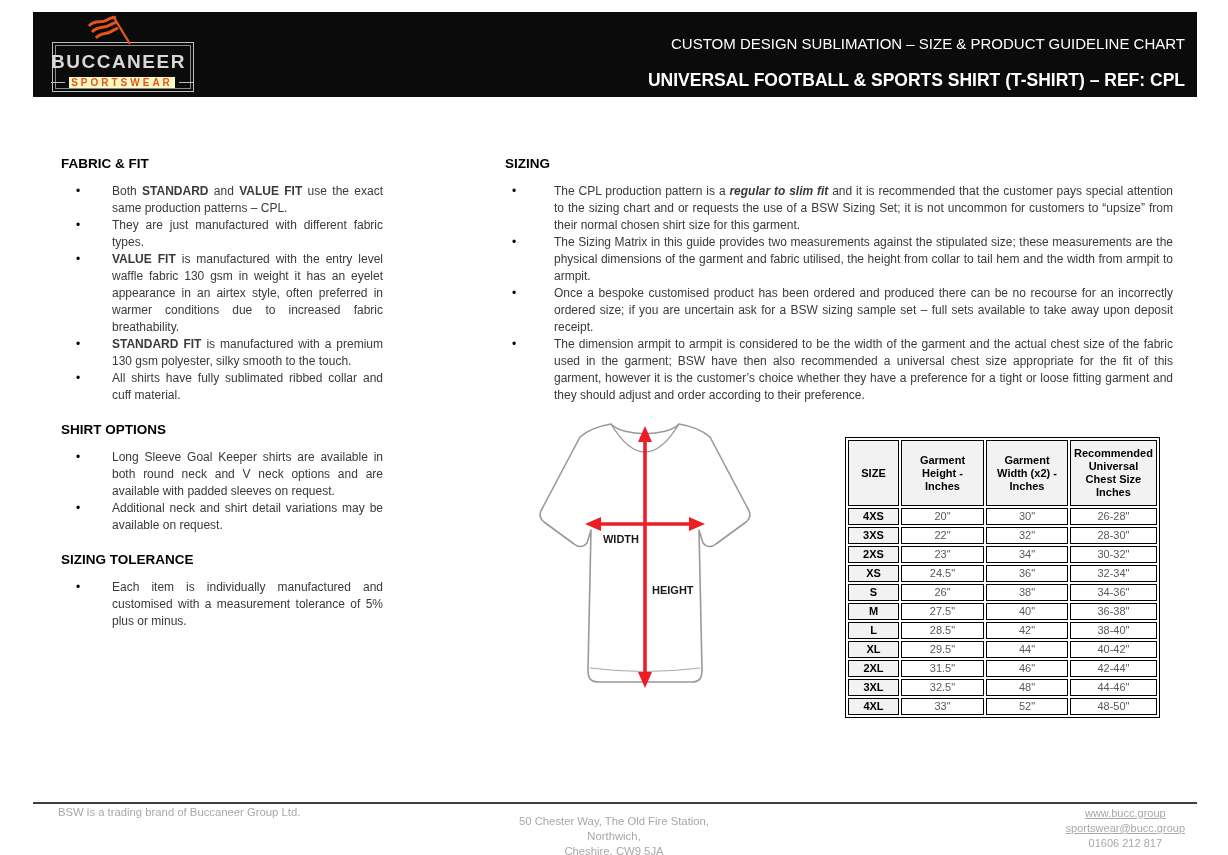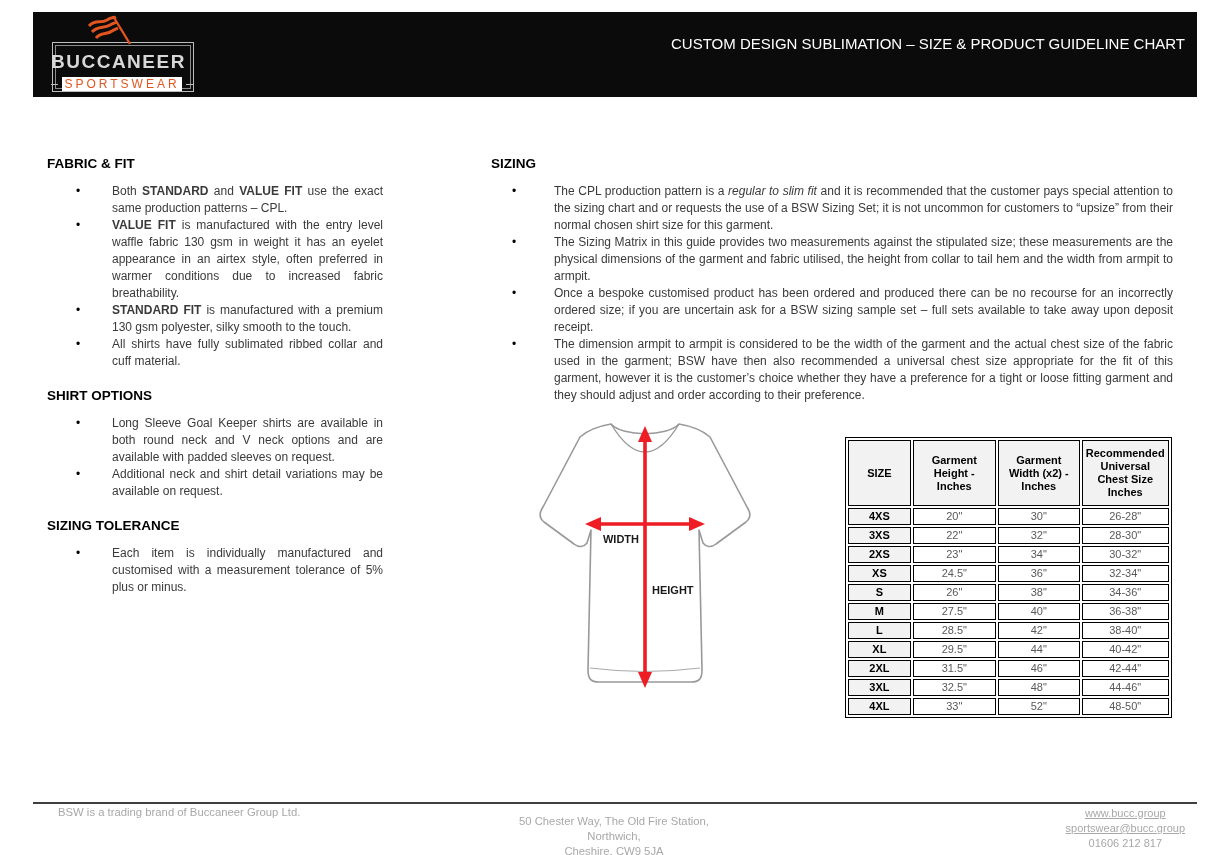--- a/index.html
+++ b/index.html
@@ -5,48 +5,48 @@
   html,body { margin:0; padding:0; background:#ffffff; }
   body { width:1228px; height:855px; position:relative; font-family:"Liberation Sans", sans-serif; overflow:hidden; }
 
   
   .header { position:absolute; left:33px; top:12px; width:1164px; height:85px; background:#0b0b0b; }
   .logo { position:absolute; left:18px; top:3px; width:146px; height:80px; }
   .logo-frame { position:absolute; left:1px; top:27px; width:140px; height:48px; border:1px solid #bdbdbd; }
   .logo-frame::after { content:""; position:absolute; inset:2px; border:1px solid #8a8a8a; }
   .logo-word { position:absolute; left:0; top:36px; width:142px; text-align:left; color:#d8d8d8; font-weight:bold; font-size:19px; letter-spacing:1.5px; }
   .logo-sub { position:absolute; left:0; top:62px; width:142px; display:flex; align-items:center; justify-content:center; gap:4px; }
-  .logo-sub span { color:#e2551f; font-weight:normal; font-size:12px; letter-spacing:3px; background:#ffffff; padding:0 2px; }
+  .logo-sub span { color:#e2551f; font-weight:bold; font-size:10px; letter-spacing:3px; background:#fef9c3; padding:0 2px; }
   .logo-sub i { display:block; width:14px; height:0; border-top:1px solid #bdbdbd; }
   .logo-flag { position:absolute; left:34px; top:-2px; }
   .h-title1 { position:absolute; right:12px; top:23px; color:#ffffff; font-weight:normal; font-size:15px; white-space:nowrap; }
   .h-title2 { position:absolute; right:12px; top:58px; color:#ffffff; font-weight:bold; font-size:17.5px; white-space:nowrap; }
 
   
   .col-left  { position:absolute; left:43px;  top:156px; width:352px; }
   .col-right { position:absolute; left:487px; top:156px; width:698px; }
   .col-left section + section { margin-top:18px; }
-  h3 { margin:0 0 3px 4px; font-size:13.5px; font-weight:bold; color:#000; }
+  h3 { margin:0 0 3px 18px; font-size:13.5px; font-weight:bold; color:#000; }
   ul { margin:12px; padding:0; list-style:none; }
   li { position:relative; padding-left:57px; text-align:justify; font-size:12px; line-height:17px; color:#3a3a3a; }
   li::before { content:"•"; position:absolute; left:21px; top:0; color:#000; }
   .col-right li { padding-left:55px; }
   .col-right li::before { left:13px; }
   .b  { font-weight:bold; }
-  .bi { font-weight:normal; font-style:italic; }
+  .bi { font-weight:bold; font-style:italic; }
 
   
   .tshirt { position:absolute; left:495px; top:410px; }
 
   
   .size-table-wrap { position:absolute; left:845px; top:437px; border:1px solid #000; background:#fff; }
   table.size { border-collapse:separate; border-spacing:2px; }
   table.size td, table.size th { border:1px solid #000; text-align:center; vertical-align:middle; font-size:11px; }
   table.size th { background:#f2f2f2; color:#000; font-weight:bold; padding:6px 3px; line-height:13px; height:52px; }
-  table.size td { padding:1px 20px; line-height:13px; color:#595959; background:#fff; }
+  table.size td { padding:1px 8px; line-height:13px; color:#595959; background:#fff; }
   table.size td.szc { background:#f2f2f2; color:#000; font-weight:bold; }
 
   
   .footer-line   { position:absolute; left:33px; top:802px; width:1164px; border-top:2px solid #3f3f3f; }
   .footer-left   { position:absolute; left:58px;  top:806px; font-size:11.3px; color:#a8a8a8; }
   .footer-center { position:absolute; left:414px; top:806px; width:400px; text-align:center; font-size:11.3px; color:#a8a8a8; line-height:15px;margin-top:8px; }
   .footer-right  { position:absolute; right:43px; top:806px; text-align:center; font-size:11px; color:#a8a8a8; line-height:15px; }
   .footer-right a { color:#a8a8a8; text-decoration:underline; }
 </style>
 </head>
@@ -62,27 +62,29 @@
       <path d="M11,25 C16,19 22,22 27,18 C30,16 31,16 33,15" fill="none" stroke="#e2551f" stroke-width="3"></path>
     </svg>
     <div class="logo-word">BUCCANEER</div>
     <div class="logo-sub">
       <i></i>
         <span>SPORTSWEAR</span>
         <i></i>
     </div>
   </div>
   <div class="h-title1">CUSTOM DESIGN SUBLIMATION – SIZE &amp; PRODUCT GUIDELINE CHART</div>
+  <div class="h-title2">UNIVERSAL FOOTBALL &amp; SPORTS SHIRT (T-SHIRT) – REF: CPL</div>
 </div>
 
 <div class="col-left">
     <section>
       <h3>FABRIC &amp; FIT</h3>
       <ul>
         <li><span>Both </span><span class="b">STANDARD</span><span> and </span><span class="b">VALUE FIT</span><span> use the exact same production patterns – CPL.</span></li>
+        <li><span>They are just manufactured with different fabric types.</span></li>
         <li><span class="b">VALUE FIT</span><span> is manufactured with the entry level waffle fabric 130 gsm in weight it has an eyelet appearance in an airtex style, often preferred in warmer conditions due to increased fabric breathability.</span></li>
         <li><span class="b">STANDARD FIT</span><span> is manufactured with a premium 130 gsm polyester, silky smooth to the touch.</span></li>
         <li><span>All shirts have fully sublimated ribbed collar and cuff material.</span></li>
       </ul>
     </section>
     <section>
       <h3>SHIRT OPTIONS</h3>
       <ul>
         <li><span>Long Sleeve Goal Keeper shirts are available in both round neck and V neck options and are available with padded sleeves on request.</span></li>
         <li><span>Additional neck and shirt detail variations may be available on request.</span></li>

